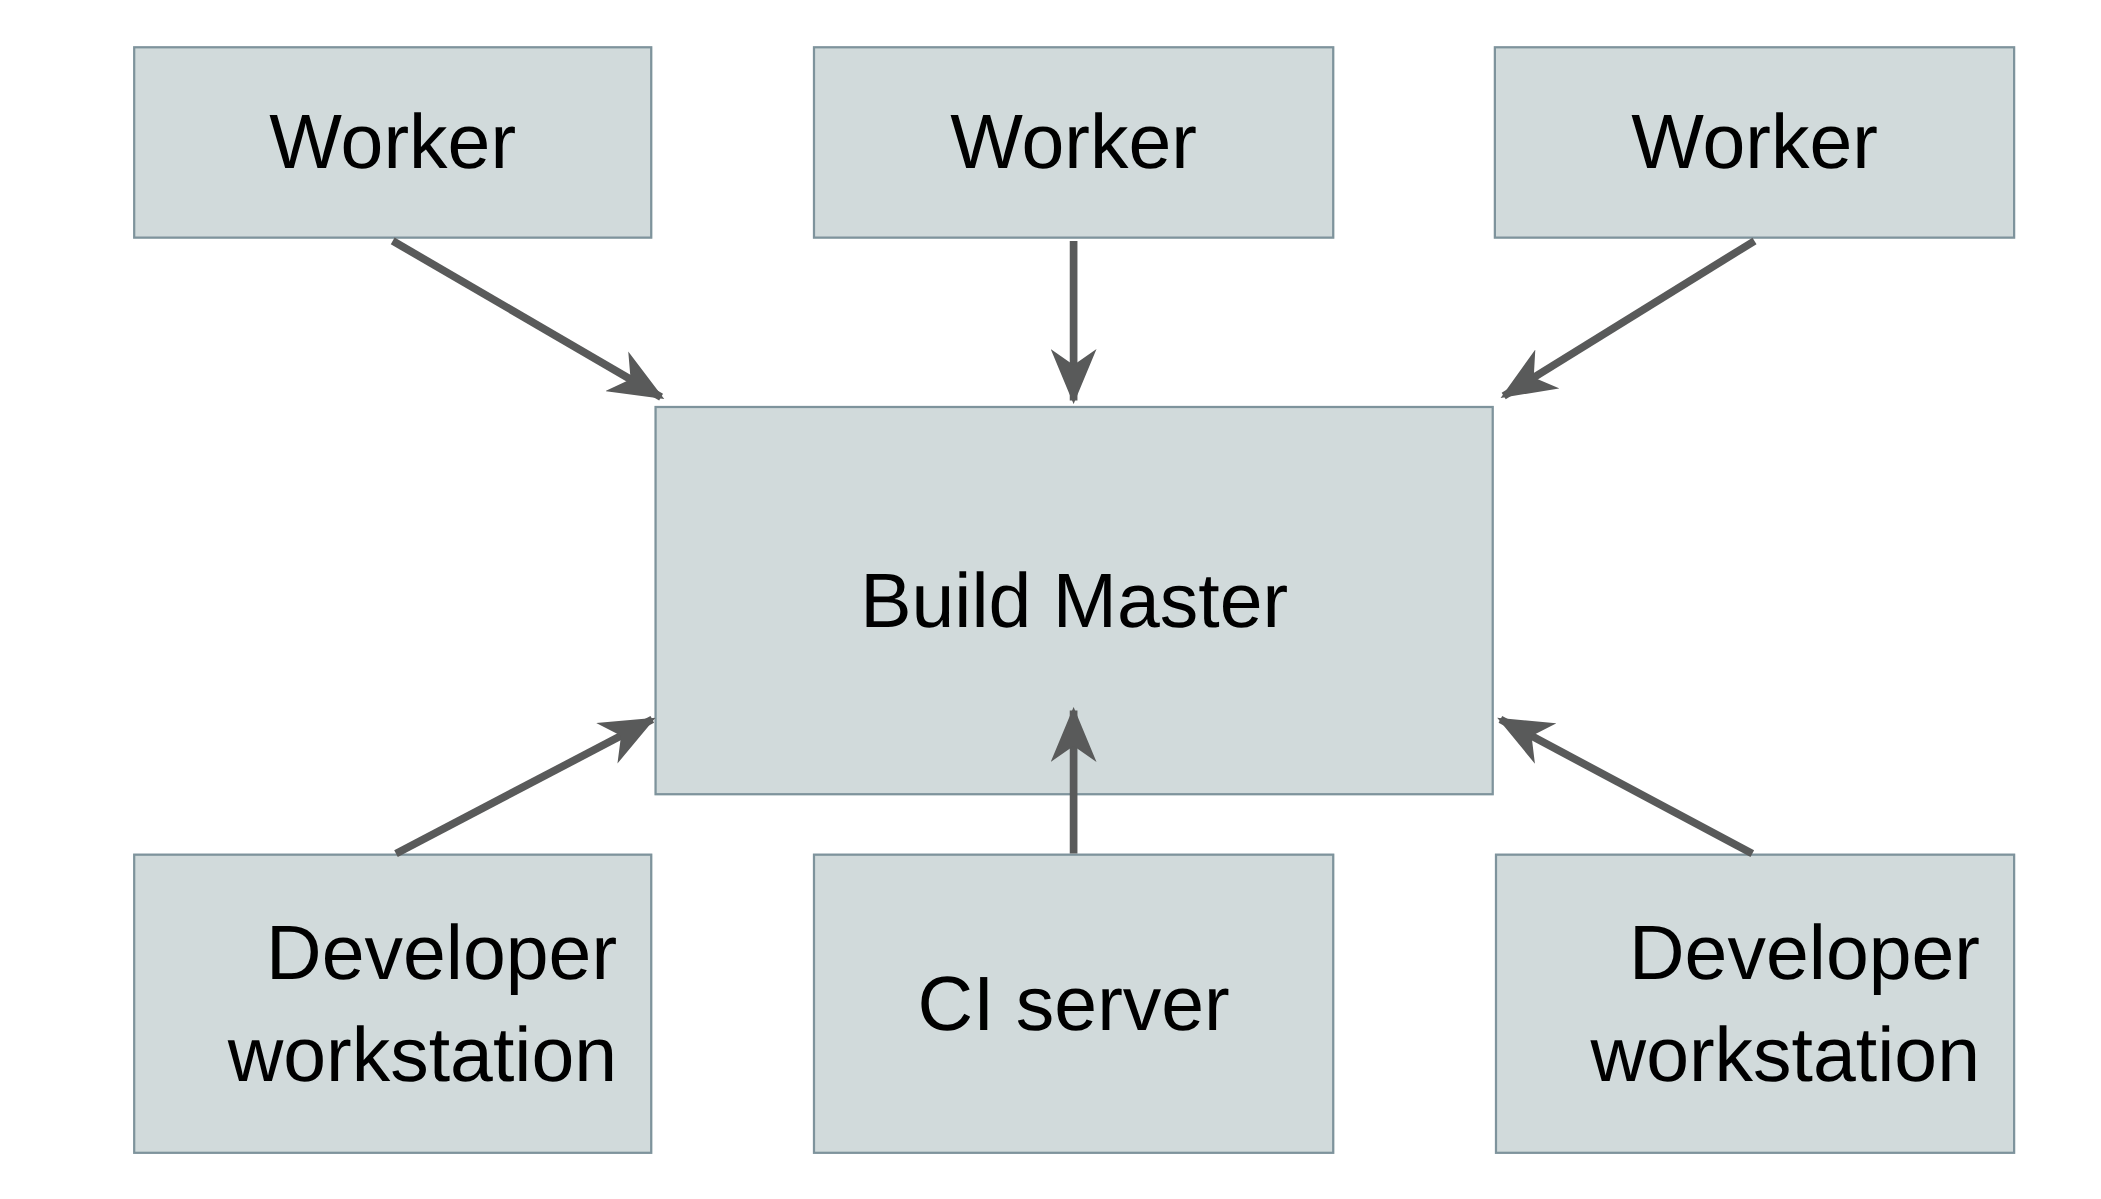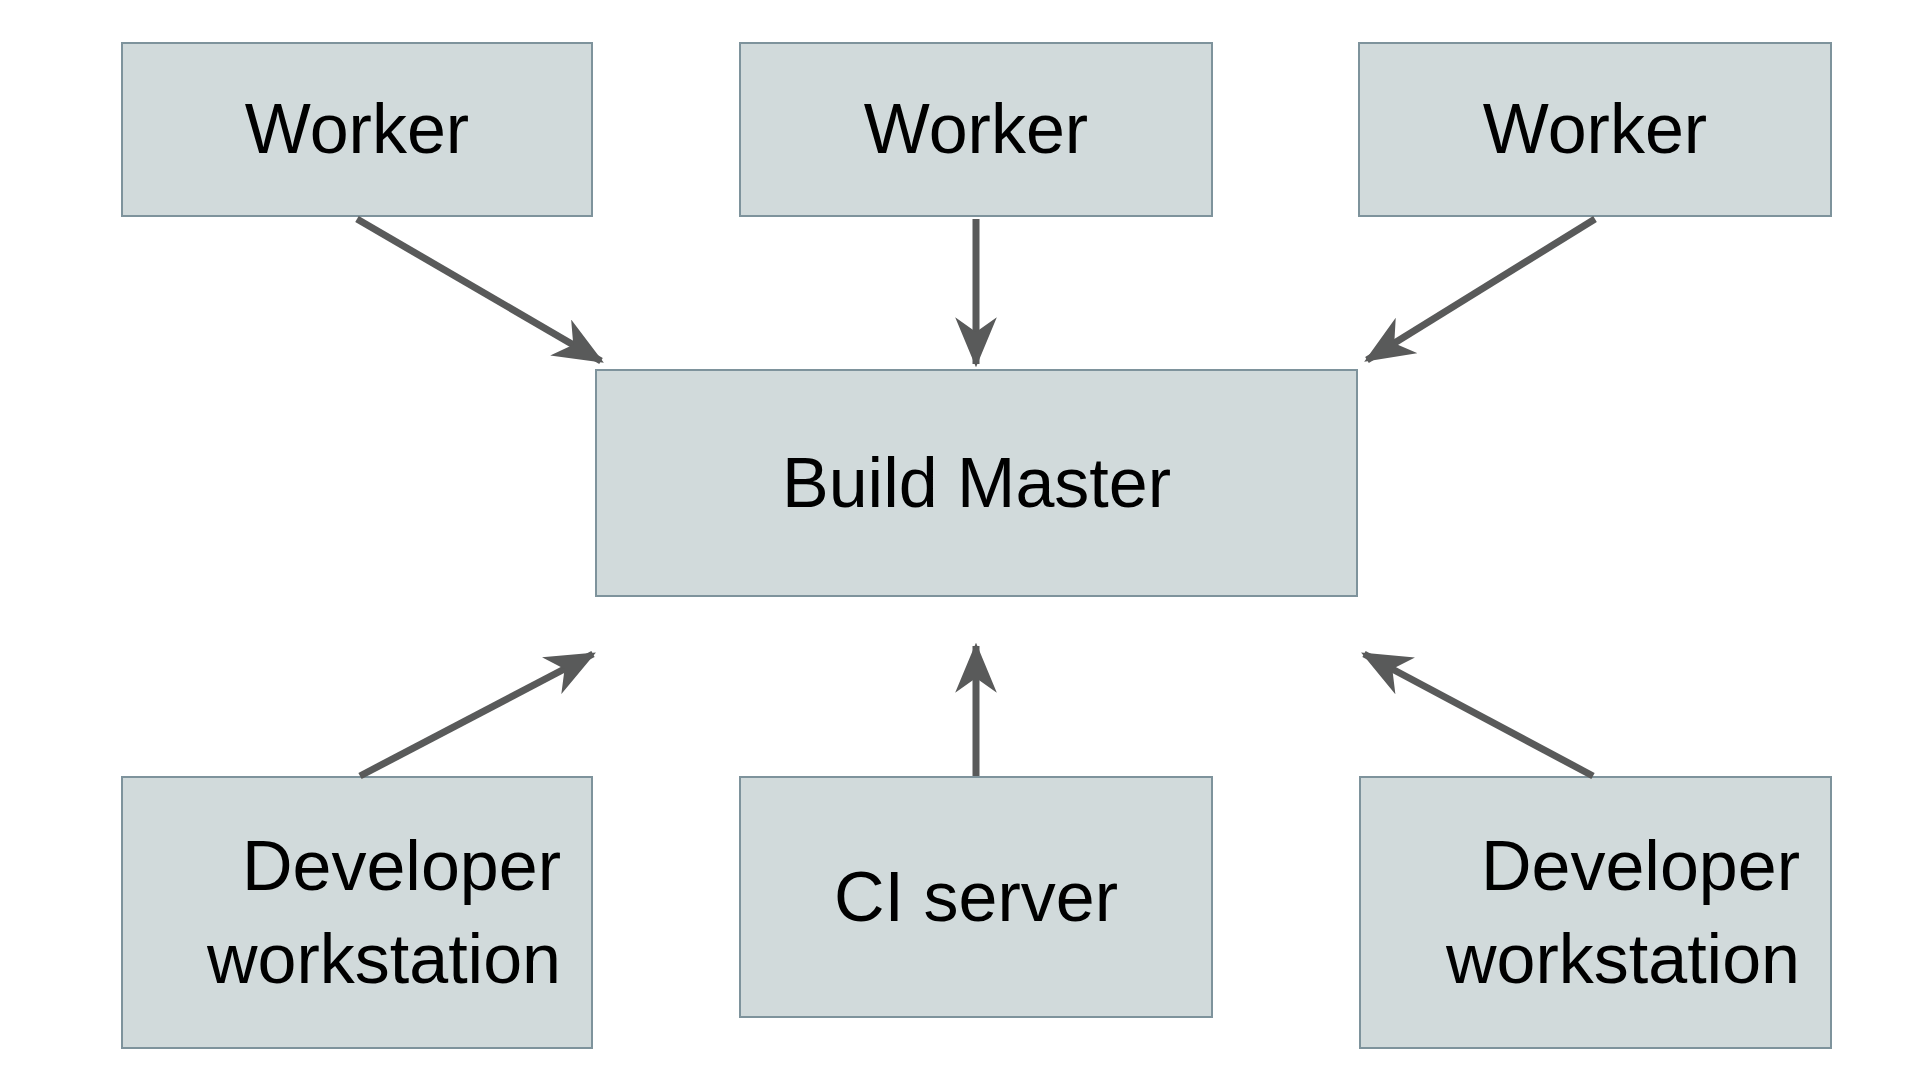--- a/index.html
+++ b/index.html
@@ -23,24 +23,24 @@
     color: #000000;
     font-size: 70px;
     line-height: 1.32;
     letter-spacing: 0px;
   }
   
   #worker-1 { left: 121px; top: 42px;  width: 472px; height: 175px; }
   #worker-2 { left: 739px; top: 42px;  width: 474px; height: 175px; }
   #worker-3 { left: 1358px; top: 42px; width: 474px; height: 175px; }
   
-  #build-master { left: 595px; top: 369px; width: 763px; height: 228px; }
+  #build-master { left: 595px; top: 369px; width: 763px; height: 354px; }
   
   #dev-1 { left: 121px;  top: 776px; width: 472px; height: 273px; padding: 0 30px; }
-  #ci    { left: 739px;  top: 776px; width: 474px; height: 242px; }
+  #ci    { left: 739px;  top: 776px; width: 474px; height: 273px; }
   #dev-2 { left: 1359px; top: 776px; width: 473px; height: 273px; padding: 0 30px; }
   #edge-layer {
     position: absolute;
     left: 0; top: 0;
     width: 1910px; height: 1090px;
     pointer-events: none;
   }
 </style>
 </head>
 <body>

